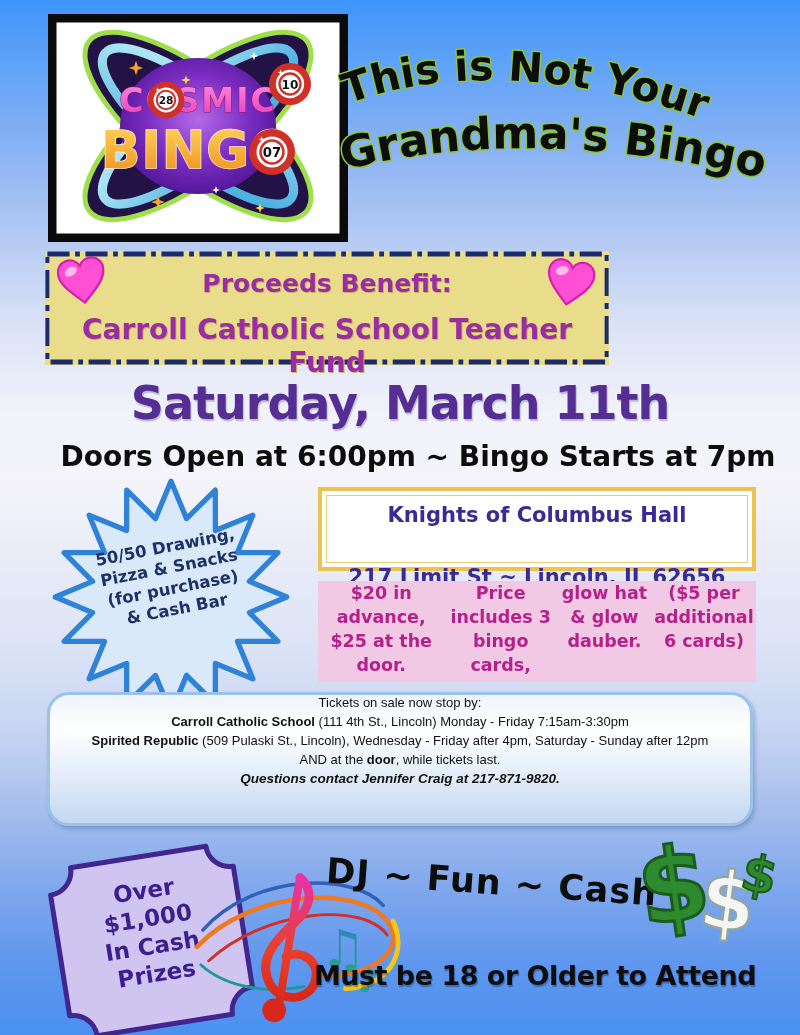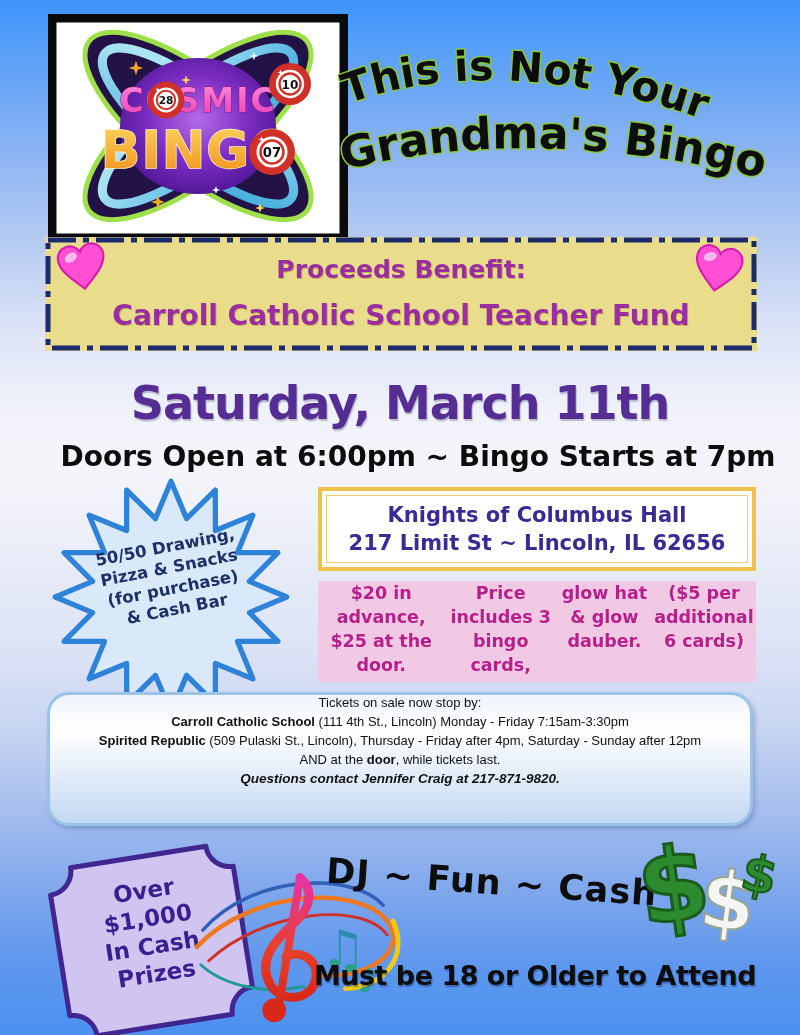--- a/index.html
+++ b/index.html
@@ -16,21 +16,21 @@
 
   
   .logo-box { left:48px; top:14px; width:300px; height:228px; }
 
   
   .headline-svg { left:338px; top:44px; width:462px; height:160px; }
   .headline-text { font-family:"DejaVu Sans", sans-serif; font-weight:bold; fill:#0d0d0d;
     stroke:#8cc63f; stroke-width:3px; stroke-linejoin:round; paint-order:stroke; }
 
   
-  .benefit-box { left:45px; top:237px; width:712px; height:114px; background:#e9dd8b; }
+  .benefit-box { left:45px; top:251px; width:564px; height:114px; background:#e9dd8b; }
   .benefit-border { position:absolute; inset:0; width:100%; height:100%; }
   .benefit-title { position:absolute; top:18px; width:100%; text-align:center;
     font-size:25px; font-weight:bold; color:#9a2da1; text-shadow:1px 1px 0 #c9b25f; }
   .benefit-org { position:absolute; top:62px; width:100%; text-align:center;
     font-size:28px; font-weight:bold; color:#9a2da1; text-shadow:1px 1px 0 #c9b25f; }
   .heart { position:absolute; width:50px; height:48px; }
   .heart-left { left:12px; top:6px; transform:rotate(-8deg); }
   .heart-right { right:14px; top:8px; transform:rotate(10deg); }
 
   .date-line { left:0; top:376px; width:800px; text-align:center;
@@ -43,21 +43,21 @@
   .starburst { left:50px; top:476px; width:242px; height:242px; }
   .starburst-text { position:absolute; left:30px; top:60px; width:182px;
     transform:rotate(-11deg); text-align:center; color:#1d3166;
     font-size:16.5px; font-weight:600; line-height:21px; }
 
   
   .venue-box { left:318px; top:487px; width:438px; height:84px; background:#fff;
     border:4px solid #edc34e;
     box-shadow:inset 0 0 0 4px #ffffff, inset 0 0 0 5px #e6cd78;
     display:flex; flex-direction:column; justify-content:center; gap:4px; }
-  .venue-line { text-align:center; font-size:21px; font-weight:bold; color:#3a2a94; }
+  .venue-line { text-align:center; font-size:21px; font-weight:bold; color:#3a2a94;margin-top:34px; }
 
   
   .price-box { left:318px; top:581px; width:438px; height:101px; background:#f2c9e4;
     display:flex; flex-direction:row; justify-content:center; }
   .price-line { text-align:center; font-size:17.5px; font-weight:bold; color:#b5218a; line-height:24px; }
 
   
   .tickets-box { left:47px; top:692px; width:706px; height:134px;
     border:3px solid #9cc2e8; border-radius:22px;
     background:linear-gradient(180deg,#eef4fc 0%, #ffffff 28%, #e3edf9 62%, #c3d8f2 100%);
@@ -211,21 +211,21 @@
   <div class="abs price-box">
     <div class="price-line">$20 in advance, $25 at the door.</div>
     <div class="price-line">Price includes 3 bingo cards,</div>
     <div class="price-line">glow hat &amp; glow dauber.</div>
     <div class="price-line">($5 per additional 6 cards)</div>
   </div>
 
   <div class="abs tickets-box">
     <div class="tickets-line">Tickets on sale now stop by:</div>
     <div class="tickets-line"><b>Carroll Catholic School</b><span> (111 4th St., Lincoln) Monday - Friday 7:15am-3:30pm</span></div>
-    <div class="tickets-line"><b>Spirited Republic</b><span> (509 Pulaski St., Lincoln), Thursday - Friday after 4pm, Saturday - Sunday after 12pm</span></div>
+    <div class="tickets-line"><b>Spirited Republic</b><span> (509 Pulaski St., Lincoln), Wednesday - Friday after 4pm, Saturday - Sunday after 12pm</span></div>
     <div class="tickets-line"><span>AND at the </span><b>door</b><span>, while tickets last.</span></div>
     <div class="tickets-line tickets-questions">Questions contact Jennifer Craig at 217-871-9820.</div>
   </div>
 
   <div class="abs prize-plaque">
     <svg viewBox="-4 -4 193 178" width="193" height="178">
       <path d="M24,0 L161,0 A24,24 0 0 0 185,24 L185,146 A24,24 0 0 0 161,170 L24,170 A24,24 0 0 0 0,146 L0,24 A24,24 0 0 0 24,0 Z" fill="#cfc5f0" stroke="#41268f" stroke-width="5" stroke-linejoin="round"></path>
     </svg>
     <div class="prize-text">
       <div>Over</div>

